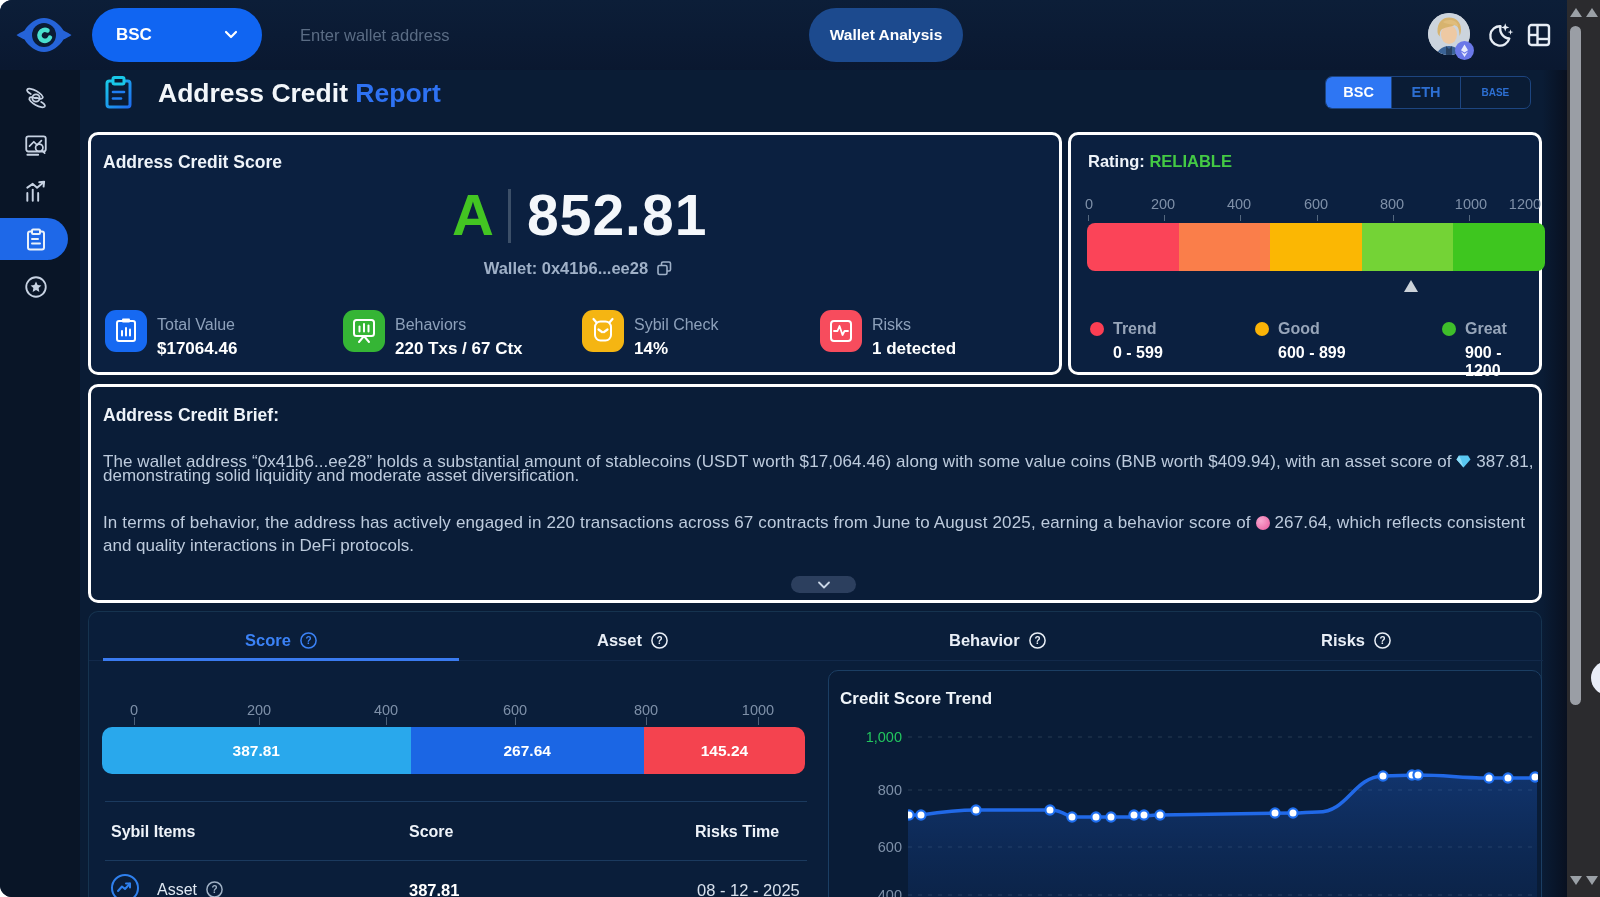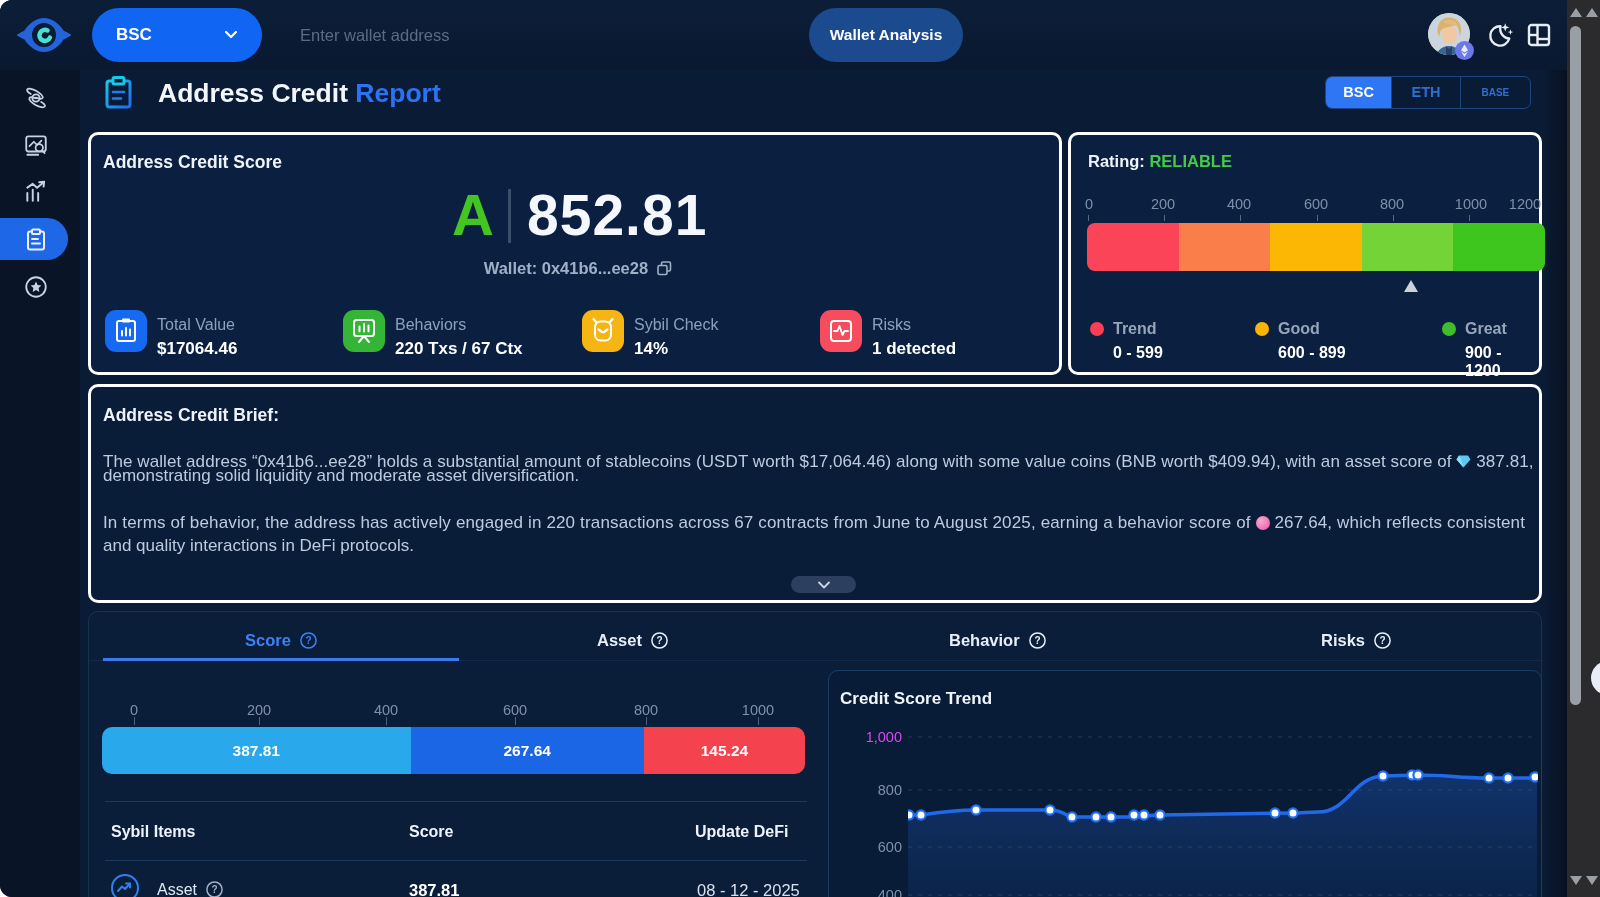--- a/index.html
+++ b/index.html
@@ -265,38 +265,38 @@
 
     <div class="abs" style="left:13px;top:115px;width:703px;height:47px;border-radius:10px;overflow:hidden;display:flex;">
       <div style="width:317.3px;background:#29a8ec;text-align:center;line-height:47px;color:#fff;font-size:15.5px;font-weight:bold;">387.81</div>
       <div style="width:240px;background:#1b66e4;text-align:center;line-height:47px;color:#fff;font-size:15.5px;font-weight:bold;">267.64</div>
       <div style="width:165.7px;background:#f4434f;text-align:center;line-height:47px;color:#fff;font-size:15.5px;font-weight:bold;">145.24</div>
     </div>
 
     <div class="abs" style="left:16px;top:189px;width:702px;height:1px;background:#1b3a5e;"></div>
     <div class="abs" style="left:22px;top:211px;font-size:16px;font-weight:bold;color:#eef3f9;">Sybil Items</div>
     <div class="abs" style="left:320px;top:211px;font-size:16px;font-weight:bold;color:#eef3f9;">Score</div>
-    <div class="abs" style="left:606px;top:211px;font-size:16px;font-weight:bold;color:#eef3f9;">Update DeFi</div>
+    <div class="abs" style="left:606px;top:211px;font-size:16px;font-weight:bold;color:#eef3f9;">Risks Time</div>
     <div class="abs" style="left:16px;top:248px;width:702px;height:1px;background:#1b3a5e;"></div>
     <div class="abs" style="left:22px;top:262px;width:28px;height:28px;border-radius:50%;border:2px solid #2f80ed;">
       <svg width="24" height="24" viewBox="0 0 24 24">
           <path d="M5 15 L9 10.5 L12 13 L17 7.5" stroke="#2f80ed" stroke-width="2" fill="none" stroke-linecap="round" stroke-linejoin="round"></path>
           <path d="M13 7.5 L17 7.5 L17 11.5" stroke="#2f80ed" stroke-width="2" fill="none" stroke-linecap="round" stroke-linejoin="round"></path>
         </svg>
     </div>
     <div class="abs" style="left:68px;top:269px;font-size:16px;color:#dfe8f2;">Asset&nbsp;&nbsp;<svg width="17" height="17" viewBox="0 0 17 17" style="vertical-align:-3px;">
           <circle cx="8.5" cy="8.5" r="7.6" stroke="#9fb0c4" stroke-width="1.5" fill="none"></circle>
           <text x="8.5" y="12" font-size="10" font-weight="bold" fill="#9fb0c4" text-anchor="middle">?</text>
         </svg></div>
     <div class="abs" style="left:320px;top:269px;font-size:16.5px;font-weight:bold;color:#fff;">387.81</div>
     <div class="abs" style="left:608px;top:269px;font-size:16.5px;color:#d7e0ec;">08 - 12 - 2025</div>
 
     <div class="abs" style="left:739px;top:58px;width:714px;height:300px;background:#091c37;border:1px solid #1b3e63;border-radius:10px;">
       <div class="abs" style="left:11px;top:18px;font-size:17px;font-weight:bold;color:#f0f5fa;">Credit Score Trend</div>
-      <div class="abs" style="left:8px;top:58px;width:65px;text-align:right;font-size:14.5px;color:#d946ef;">1,000</div>
+      <div class="abs" style="left:8px;top:58px;width:65px;text-align:right;font-size:14.5px;color:#22c55e;">1,000</div>
       <div class="abs" style="left:8px;top:111px;width:65px;text-align:right;font-size:14.5px;color:#7e90a8;">800</div>
       <div class="abs" style="left:8px;top:168px;width:65px;text-align:right;font-size:14.5px;color:#7e90a8;">600</div>
       <div class="abs" style="left:8px;top:216px;width:65px;text-align:right;font-size:14.5px;color:#7e90a8;">400</div>
       <svg class="abs" style="left:79px;top:40px;" width="630" height="260" viewBox="0 0 630 260">
         <defs>
             <linearGradient id="areag" x1="0" y1="0" x2="0" y2="1">
               <stop offset="0" stop-color="#2060cf" stop-opacity="0.35"></stop>
               <stop offset="1" stop-color="#123a80" stop-opacity="0.07"></stop>
             </linearGradient>
           </defs>

